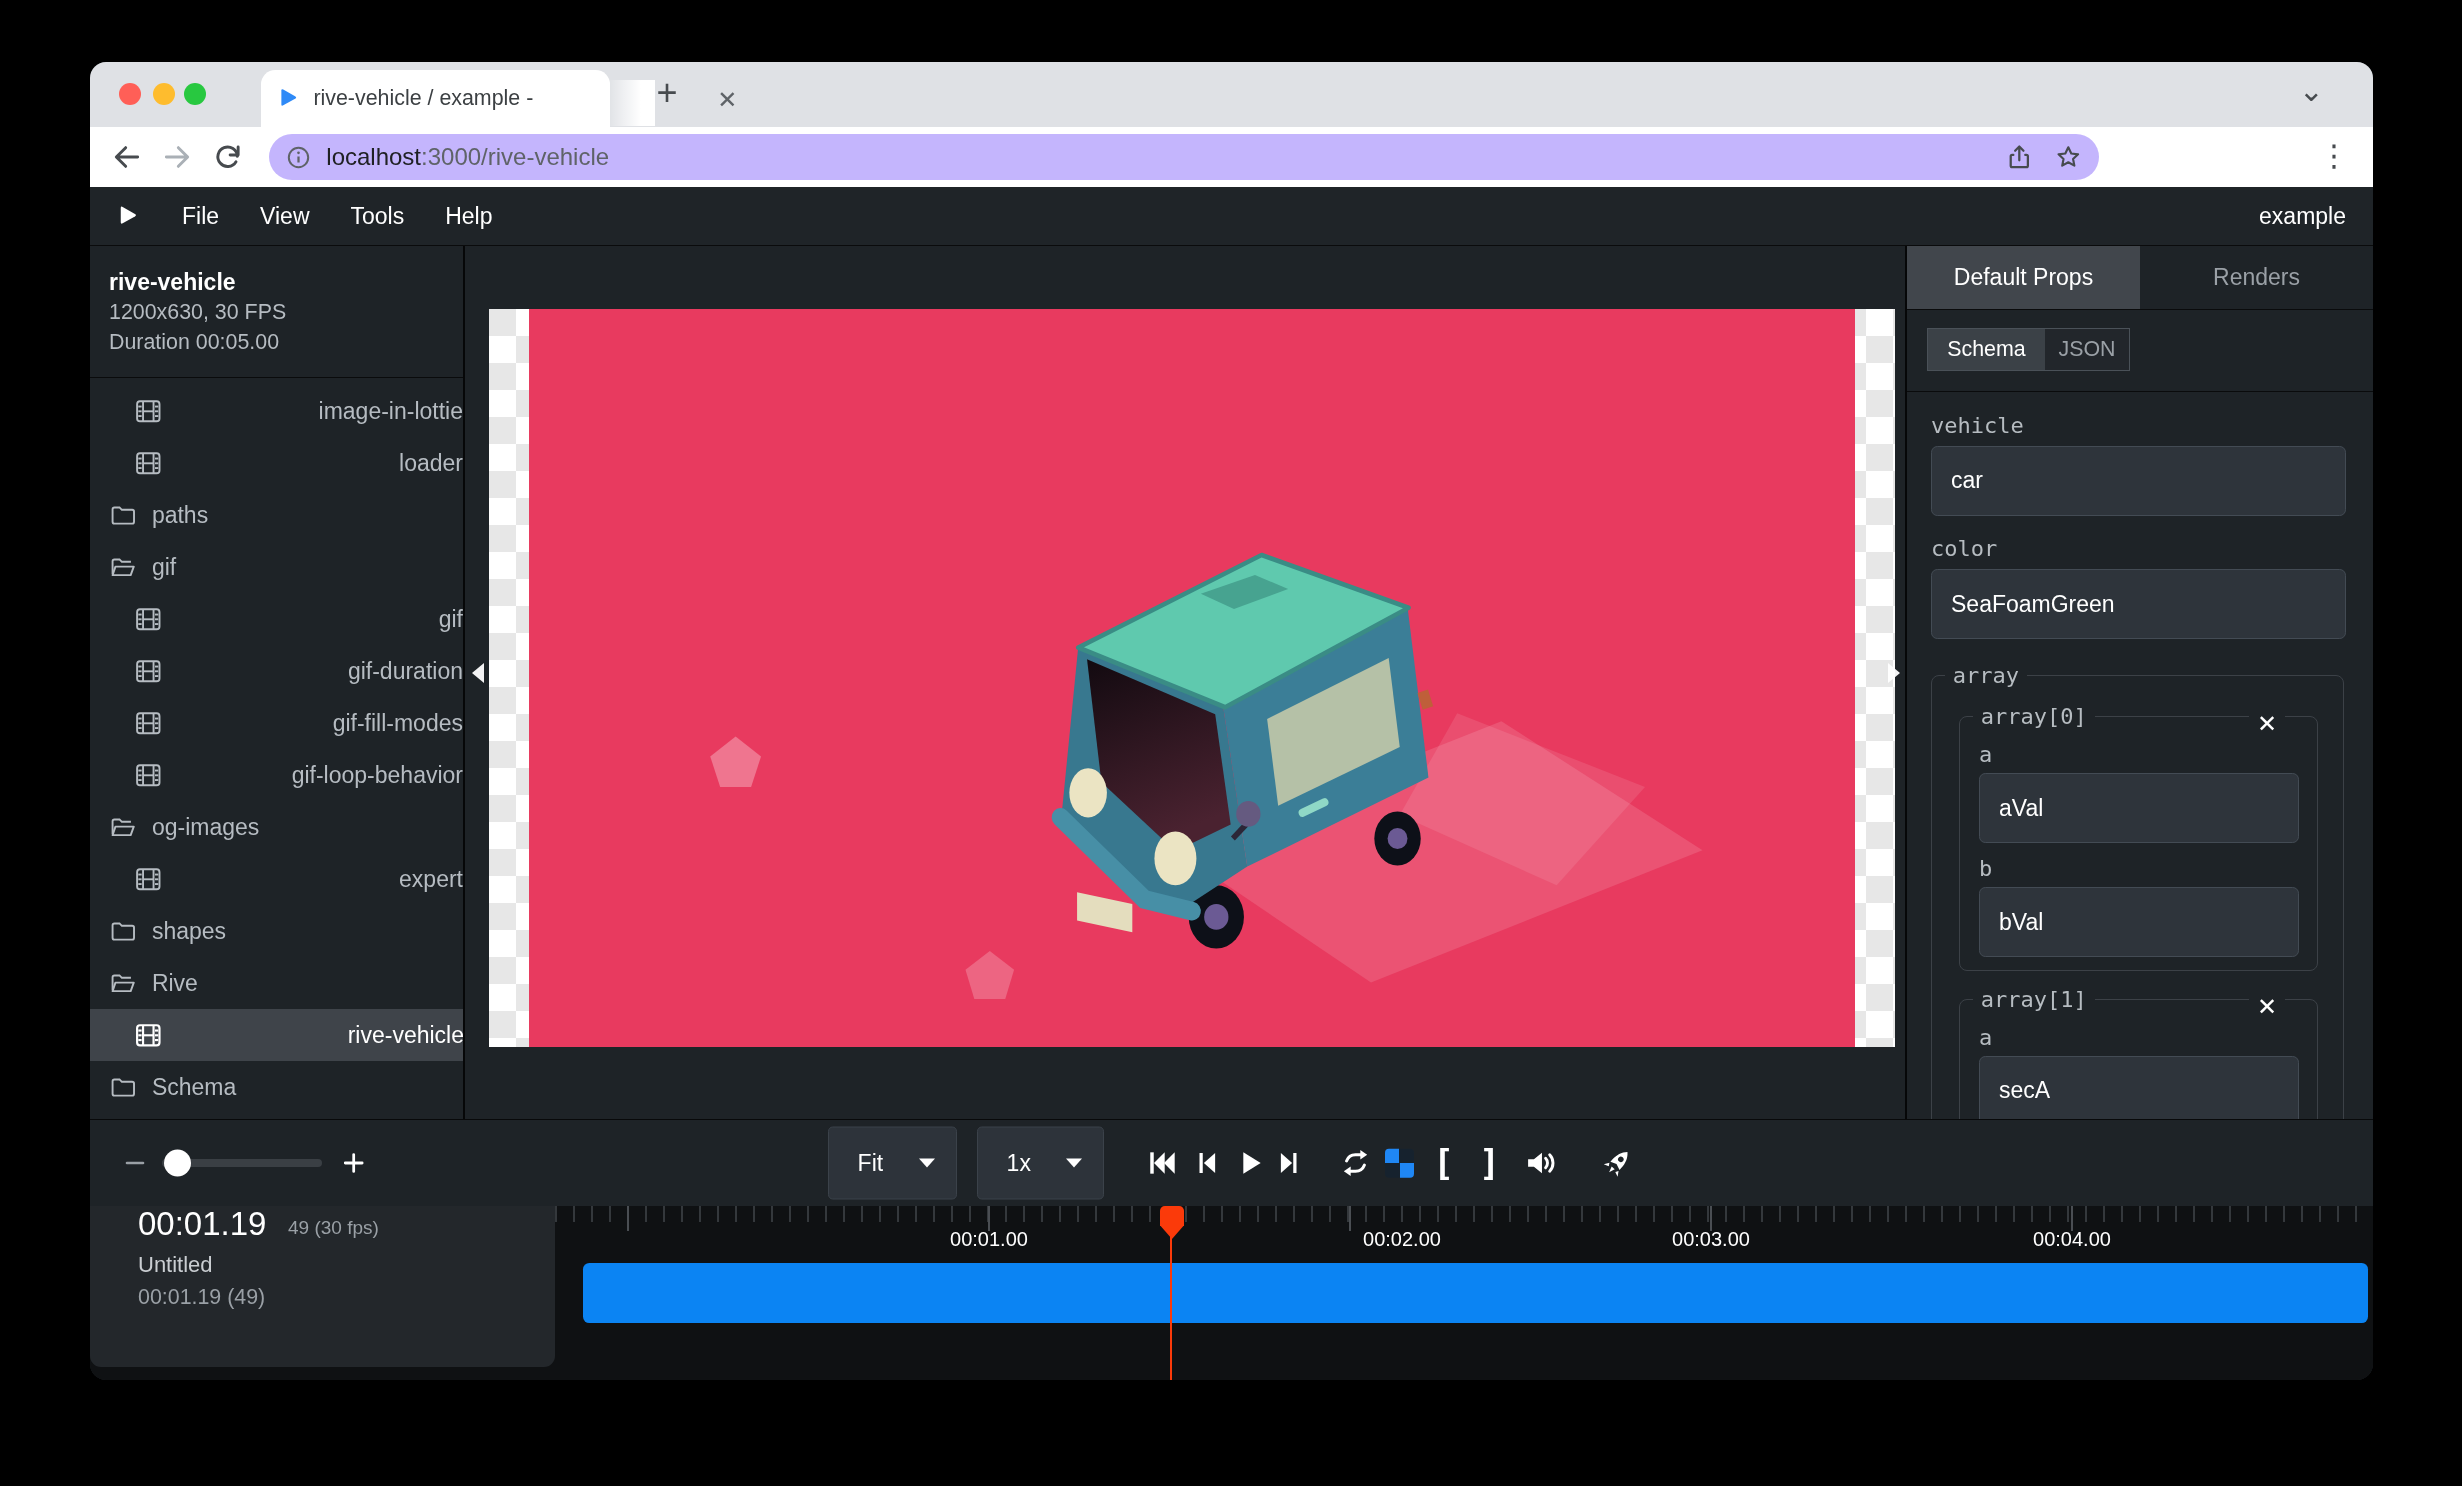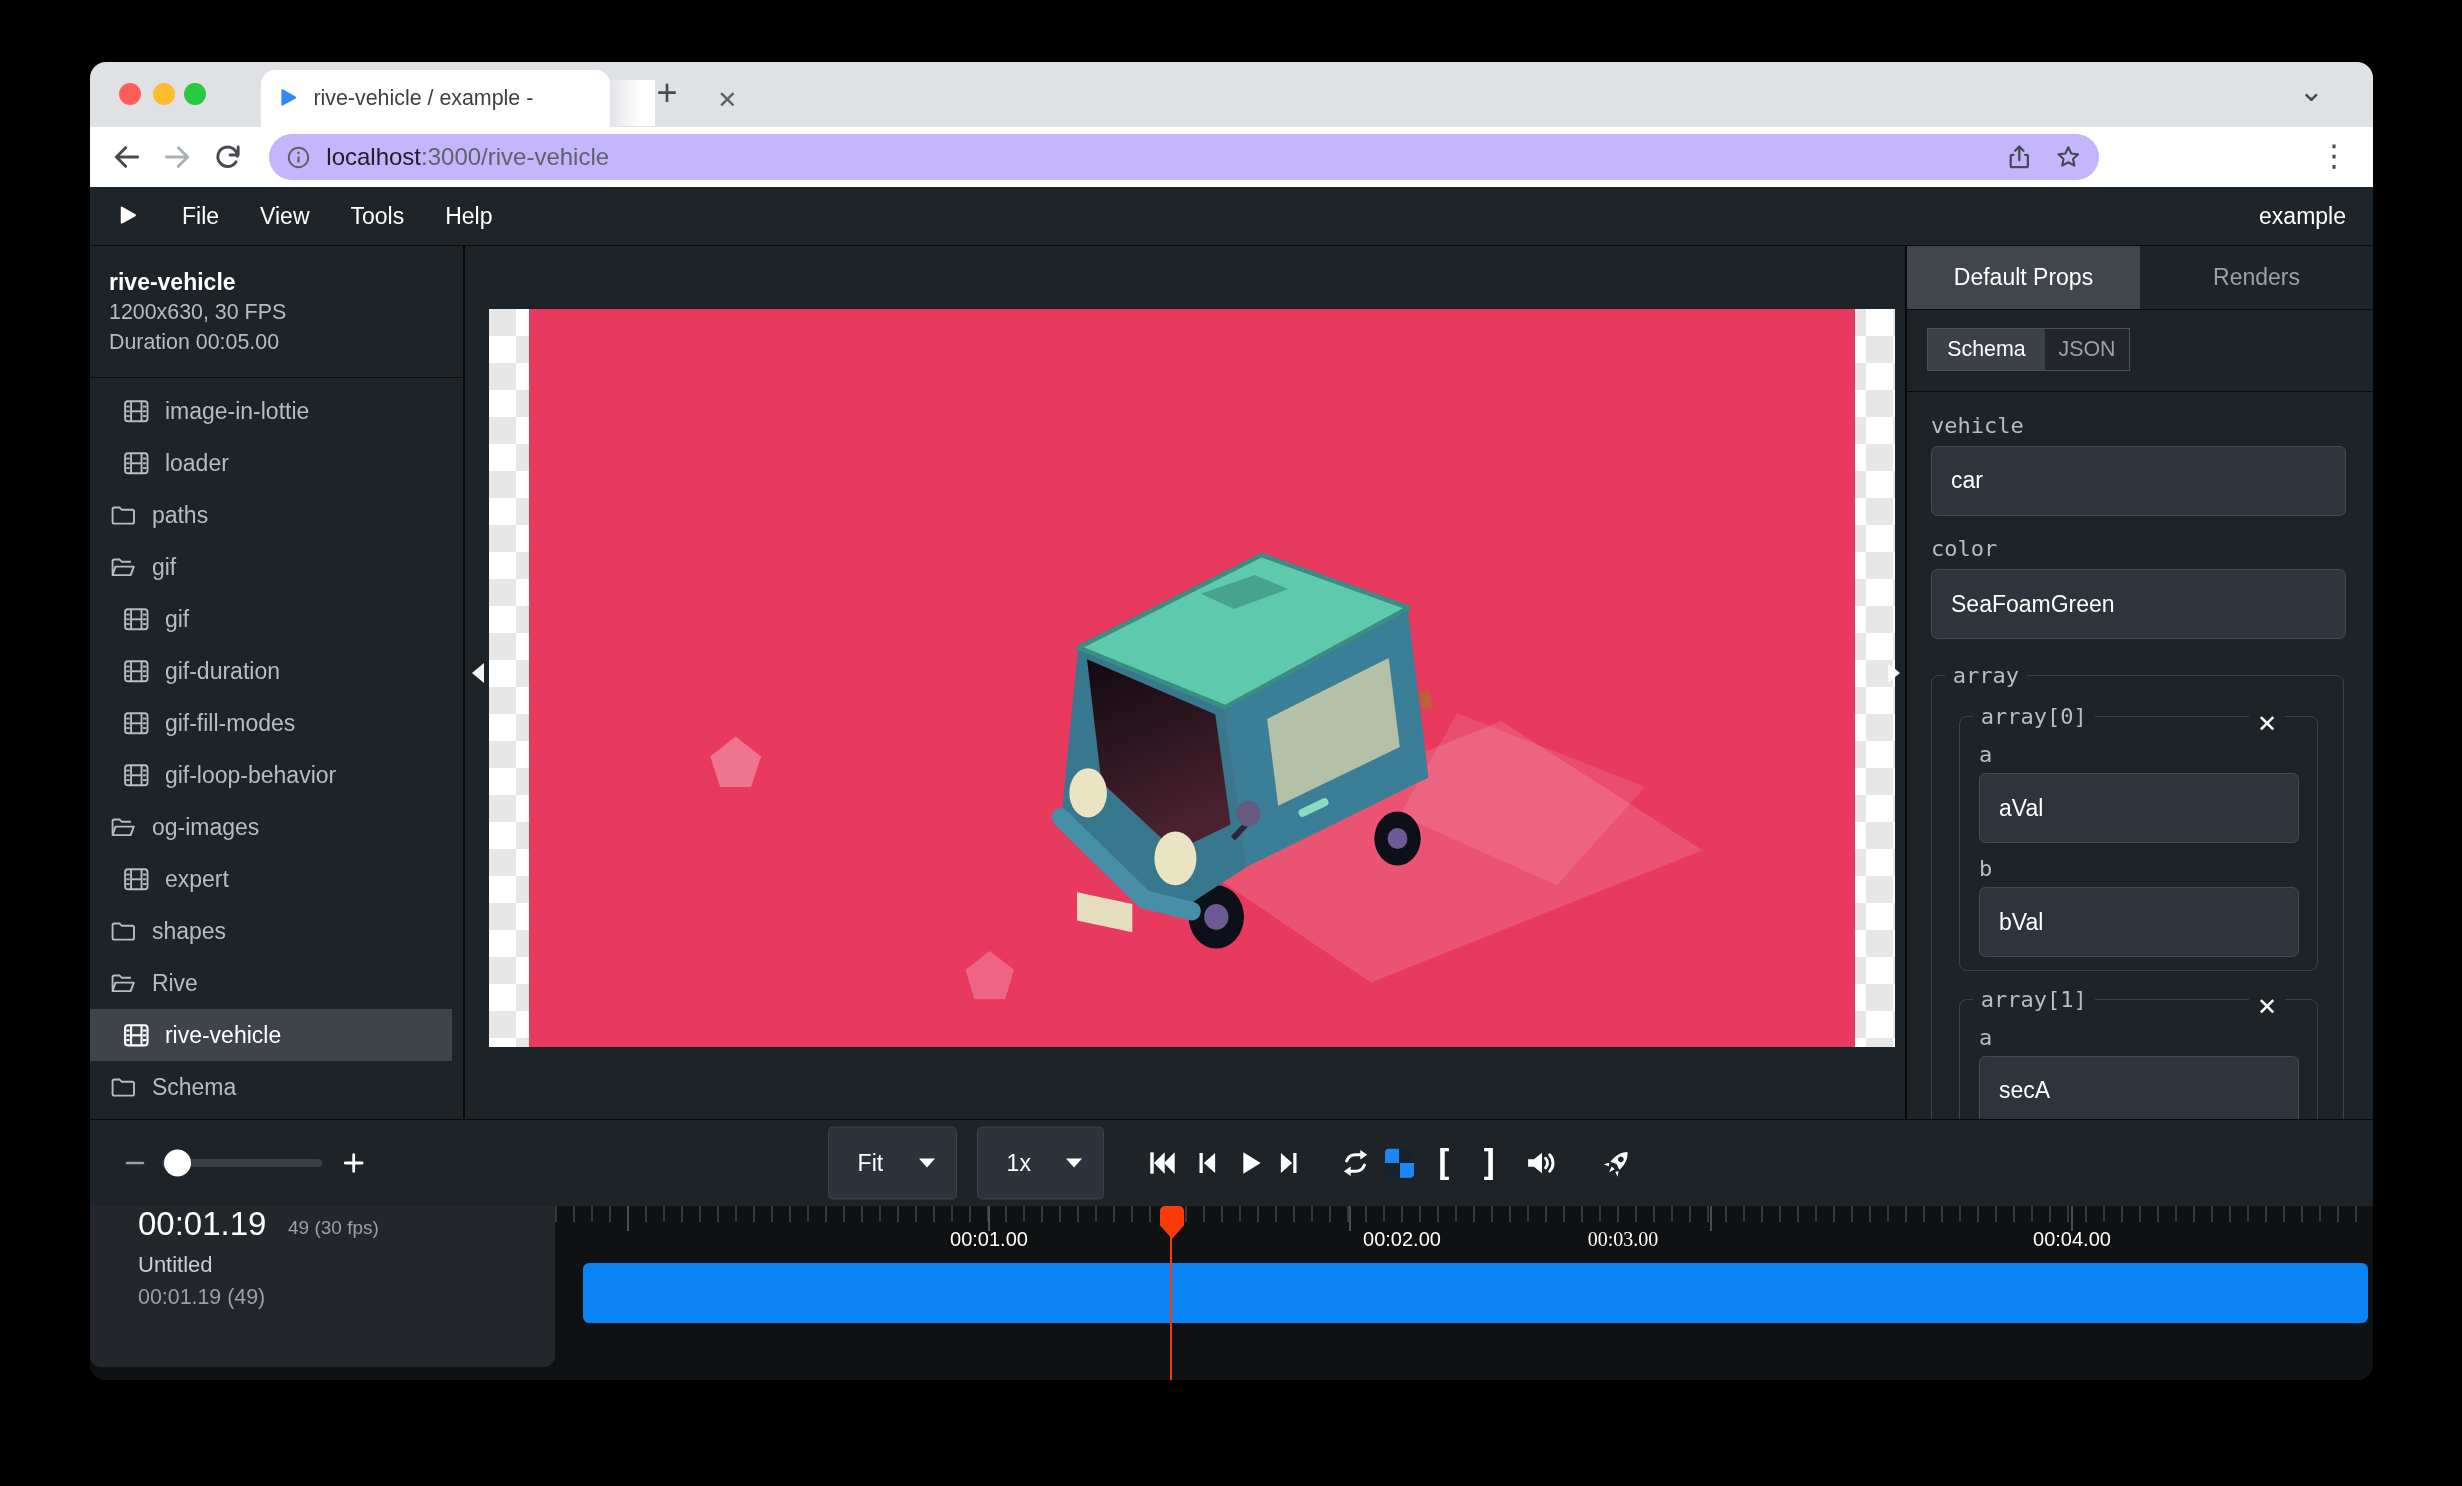--- a/index.html
+++ b/index.html
@@ -36,21 +36,21 @@
   
   .main{position:absolute;top:184px;left:0;right:0;height:873px;display:flex;}
   .sidebar{width:373px;background:#1e2327;border-right:2.4px solid #060708;box-sizing:content-box;flex:none;overflow:hidden;}
   .sb-head{padding:20.6px 0 0 19px;line-height:30px;}
   .sb-title{color:#fff;font-weight:bold;font-size:23px;}
   .sb-meta{color:#b6bcc2;font-size:21.4px;}
   .sb-divider{margin-top:20.6px;border-bottom:1.6px solid #0a0b0c;}
   .side-list{padding-top:7.1px;}
   .side-item{height:52px;display:flex;align-items:center;font-size:23px;color:#b6bcc2;gap:14.3px;}
   .side-item.lvl-folder{padding-left:19px;}
-  .side-item.lvl-comp{padding-left:32px;}
+  .side-item.lvl-comp{padding-left:44px;justify-content:space-between;}
   .side-item.selected{background:#3f444a;color:#fff;width:330px;}
   .side-item svg{flex:none;}
 
   .canvas-area{flex:1;position:relative;background:#1e2327;border-right:2.4px solid #060708;}
   .composition{position:absolute;left:24px;top:63px;width:1406px;height:738px;
     background:conic-gradient(#ffffff 0 25%,#e7e7e7 0 50%,#ffffff 0 75%,#e7e7e7 0);background-size:54px 54px;}
   .comp-canvas{position:absolute;left:40px;right:40px;top:0;bottom:0;background:#e83a5f;overflow:hidden;}
   .comp-canvas svg{width:100%;height:100%;display:block;}
   .collapse-left{position:absolute;left:7.1px;top:417px;width:0;height:0;border-top:10.3px solid transparent;border-bottom:10.3px solid transparent;border-right:12px solid #fff;opacity:.95;}
   .expand-right{position:absolute;right:4.8px;top:417px;width:0;height:0;border-top:10.3px solid transparent;border-bottom:10.3px solid transparent;border-left:12px solid #fff;opacity:.95;}
@@ -480,21 +480,21 @@
           <polygon points="10.6,16.4 12,20.6 13.4,16.4" fill="#fff"></polygon>
         </g>
       </svg>
   </div>
 
   <div class="timeline">
     <div class="ruler-minor"></div>
     <div class="ruler-major"></div>
     <span class="ruler-label" style="left:899px;">00:01.00</span>
     <span class="ruler-label" style="left:1312px;">00:02.00</span>
-    <span class="ruler-label" style="left:1533px;font-family:Liberation Serif, serif;">00:03.00</span>
+    <span class="ruler-label" style="left:1621px;">00:03.00</span>
     <span class="ruler-label" style="left:1982px;">00:04.00</span>
 
     <div class="track-bar"></div>
     <div class="playhead-line"></div>
     <div class="playhead-flag"></div>
 
     <div class="tl-info">
       <div class="tl-time">00:01.19</div>
       <div class="tl-frame">49 (30 fps)</div>
       <div class="tl-track">Untitled</div>

